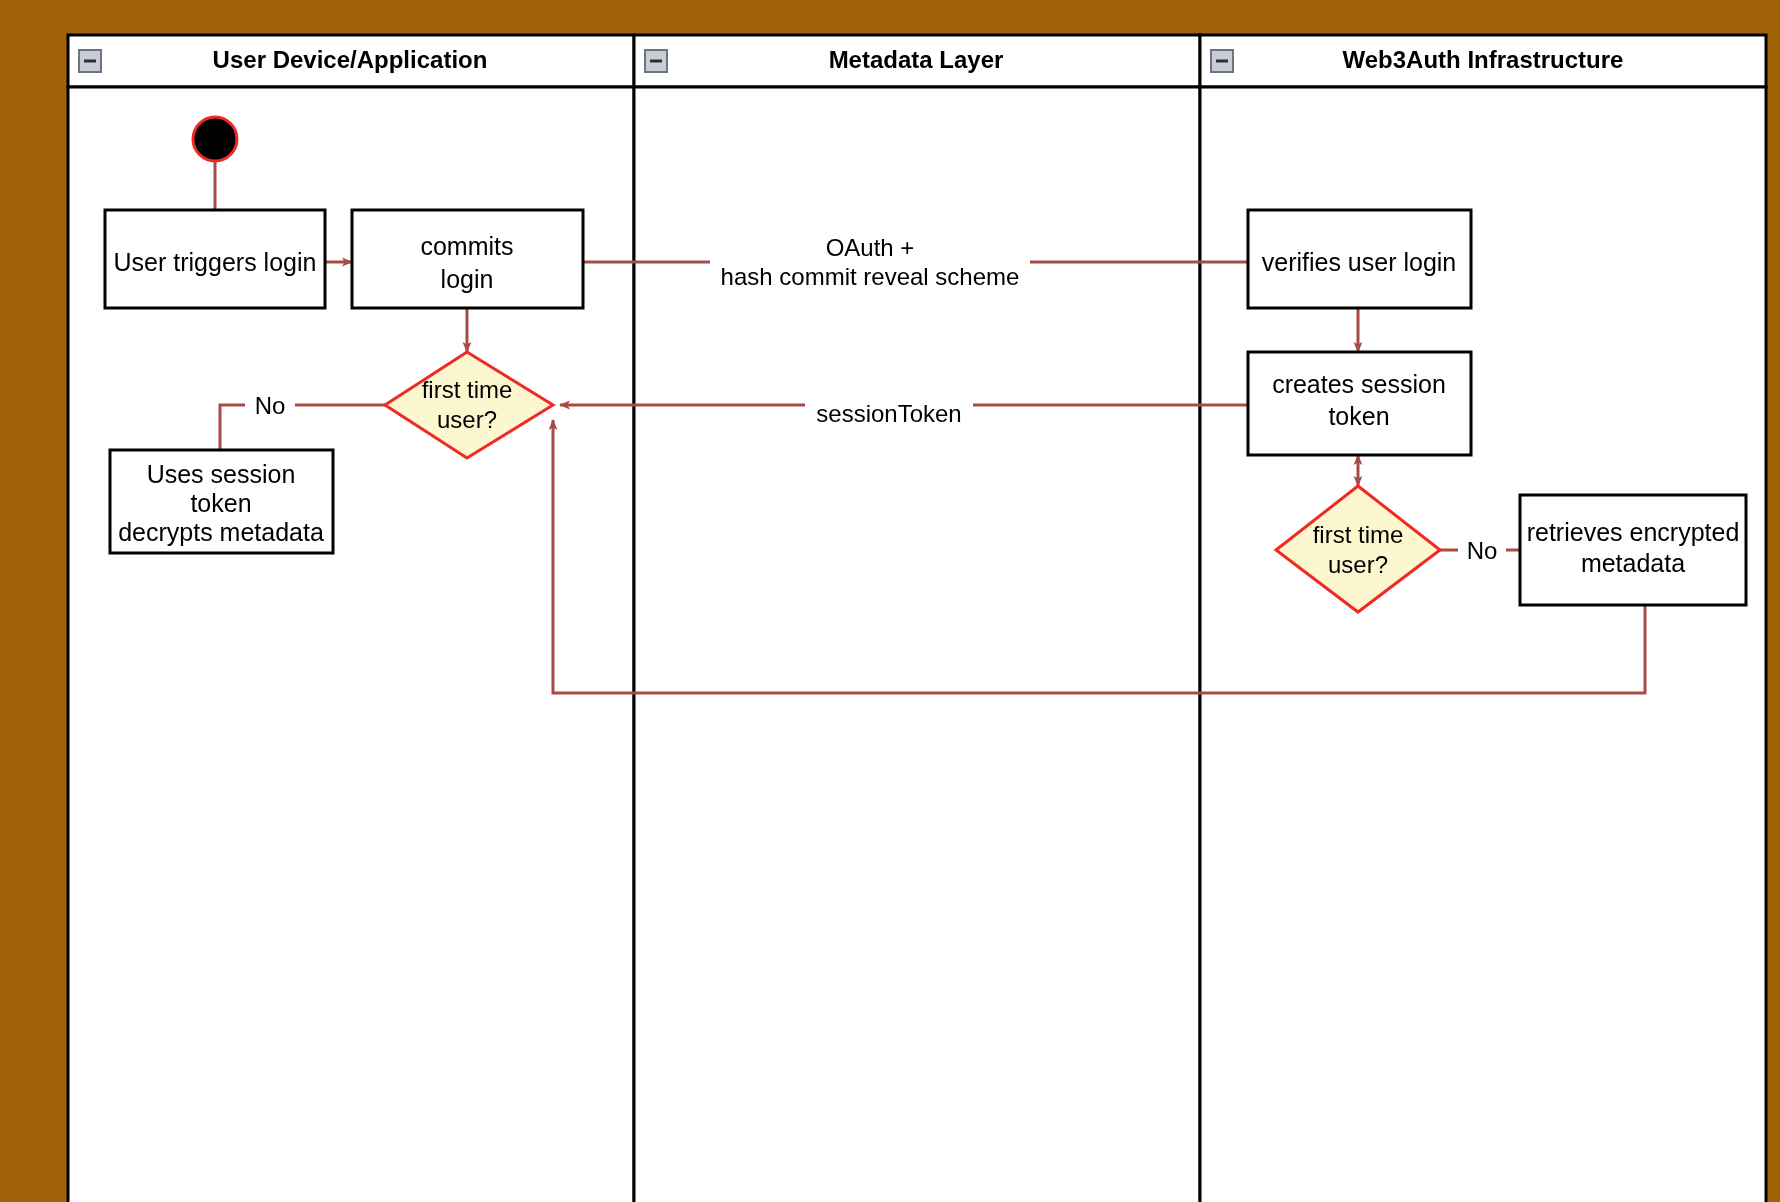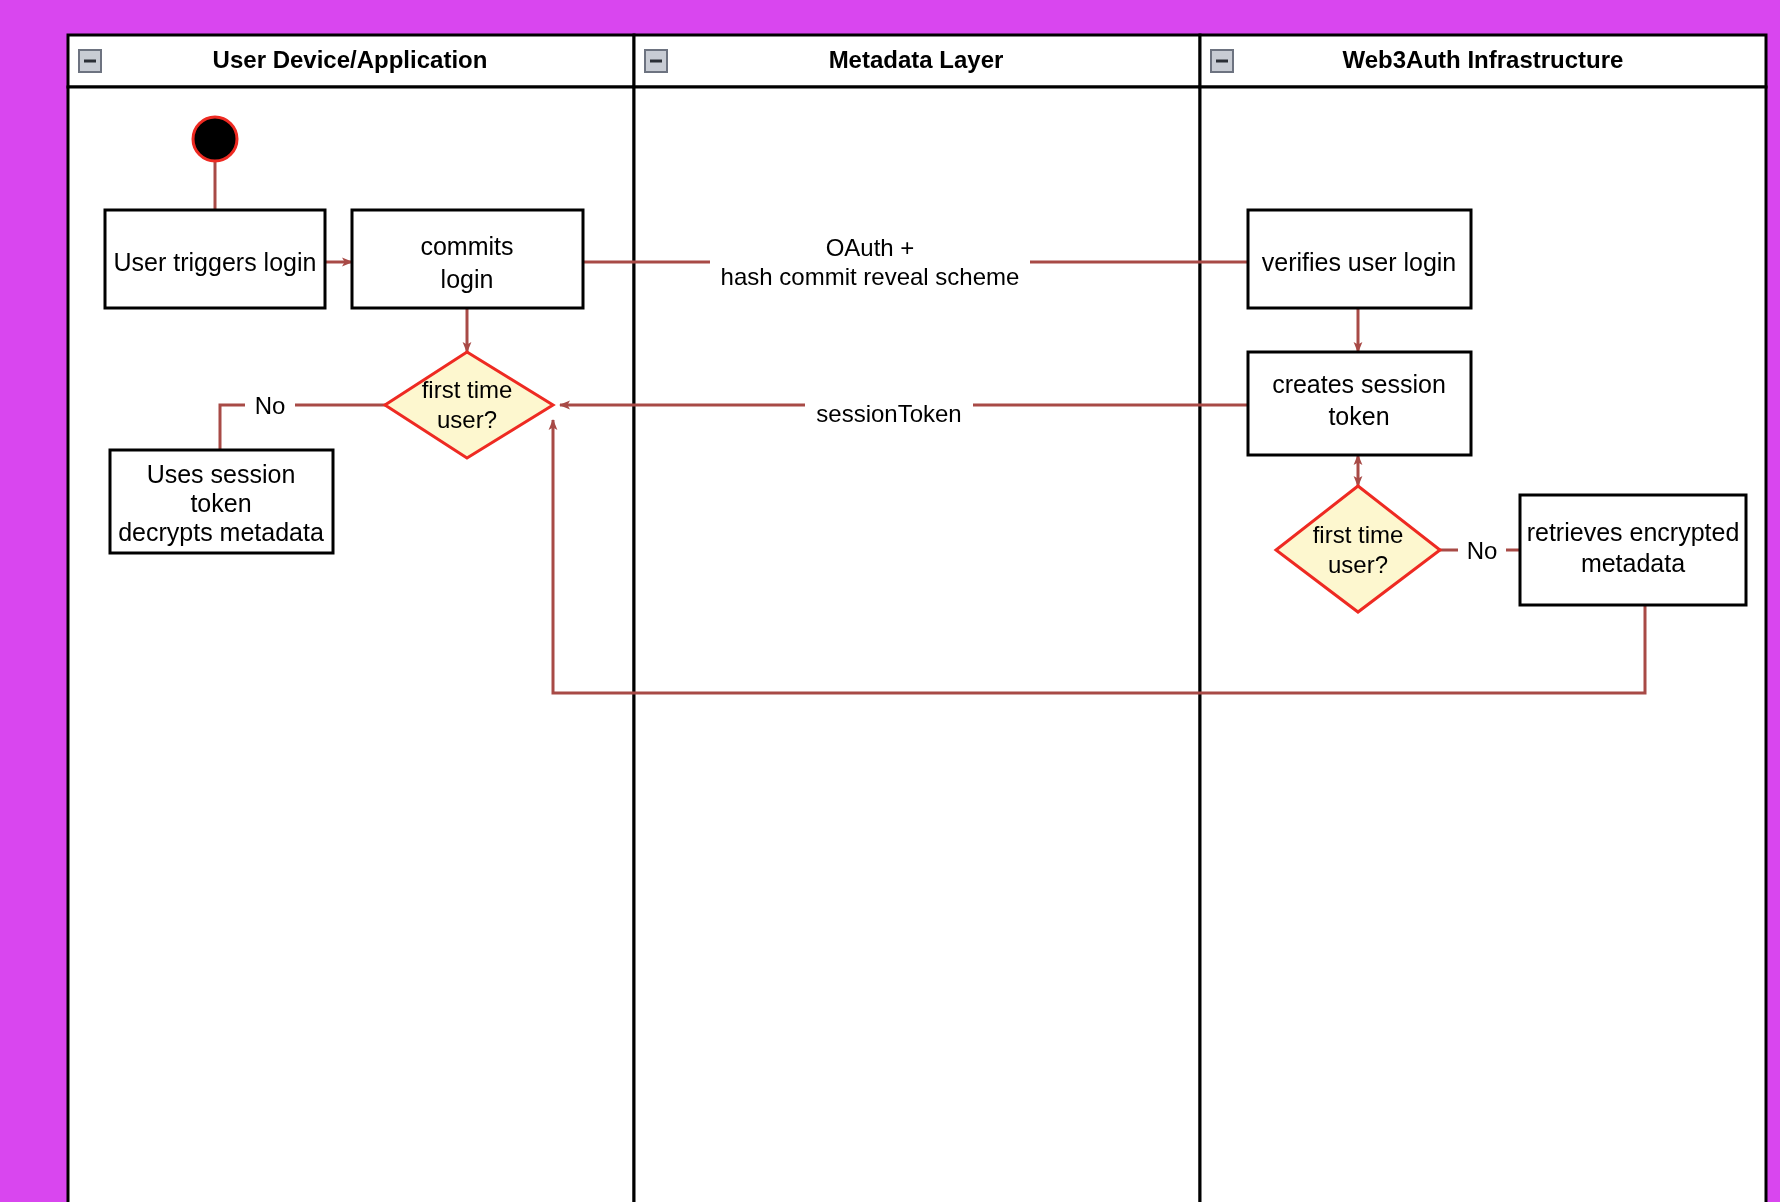--- a/index.html
+++ b/index.html
@@ -10,21 +10,21 @@
   body {
     width: 1780px;
     height: 1202px;
     font-family: "Liberation Sans", sans-serif;
     overflow: hidden;
   }
   #canvas {
     position: relative;
     width: 1780px;
     height: 1202px;
-    background: #d946ef;
+    background: #a16207;
   }
   svg.diagram {
     position: absolute;
     top: 0;
     left: 0;
     width: 1780px;
     height: 1202px;
     display: block;
   }
   .lane-rect {

